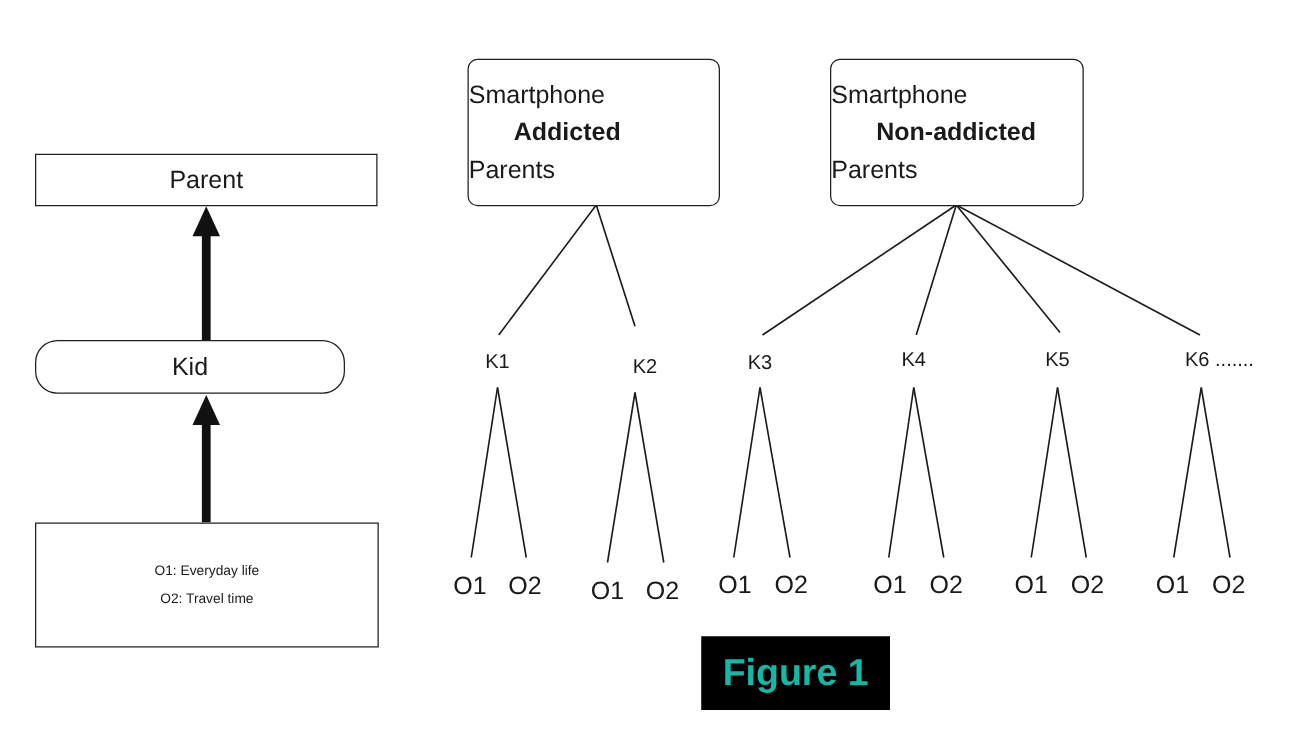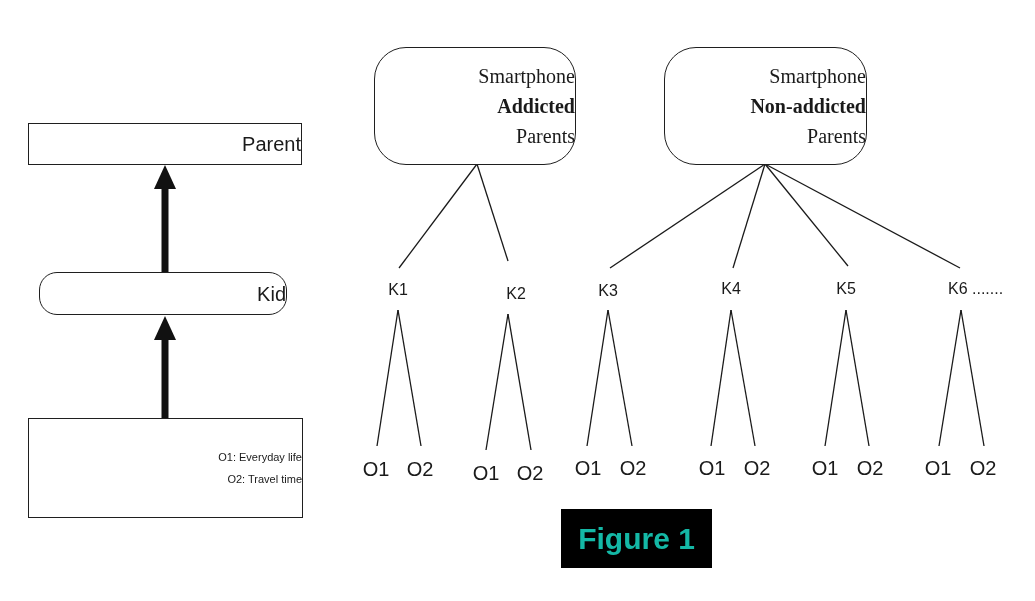--- a/index.html
+++ b/index.html
@@ -17,39 +17,38 @@
     width: 1035px; height: 601px;
     pointer-events: none;
   }
   .plain-box {
     position: absolute;
     border: 1.5px solid #1f1f1f;
     background: #ffffff;
     box-sizing: border-box;
     display: flex;
     flex-direction: column;
-    align-items: flex-end;
+    align-items: center;
     justify-content: center;
     text-align: center;
   }
   .box-label { font-size: 20px; line-height: 24px; }
   .m-title { font-size: 22px; line-height: 28px; margin-bottom: 3px; }
   .m-sub  { font-size: 11px; line-height: 22px; }
   .group-box {
     position: absolute;
     border: 1.5px solid #1f1f1f;
-    border-radius: 32px;
+    border-radius: 8px;
     background: #ffffff;
     box-sizing: border-box;
     display: flex;
     flex-direction: column;
-    align-items: flex-end;
+    align-items: flex-start;
     justify-content: center;
     text-align: center;
-    font-family: Liberation Serif, serif;
   }
   .gline { font-size: 20px; line-height: 30px; }
   .gline.bold { font-weight: bold; margin-left: 36px; }
   .k-label {
     position: absolute;
     font-size: 16px;
     line-height: 22px;
     white-space: nowrap;
   }
   .k-centered { transform: translateX(-50%); }
@@ -115,21 +114,21 @@
       <line x1="846" y1="310" x2="869" y2="446"></line>
       <line x1="961" y1="310" x2="939" y2="446"></line>
       <line x1="961" y1="310" x2="984" y2="446"></line>
     </g>
   </svg>
 
   <div class="plain-box" style="left:28px; top:123px; width:274px; height:42px;">
     <div class="box-label">Parent</div>
   </div>
 
-  <div class="plain-box" style="left:39px; top:272px; width:248px; height:43px;border-radius:18px;">
+  <div class="plain-box" style="left:28px; top:272px; width:248px; height:43px;border-radius:18px;">
     <div class="box-label">Kid</div>
   </div>
 
   <div class="plain-box" style="left:28px; top:418px; width:275px; height:100px;">
     <div class="m-sub">O1: Everyday life</div>
     <div class="m-sub">O2: Travel time</div>
   </div>
 
   <div class="group-box" style="left:374px; top:47px; width:202px; height:118px;">
     <div class="gline">Smartphone</div>

